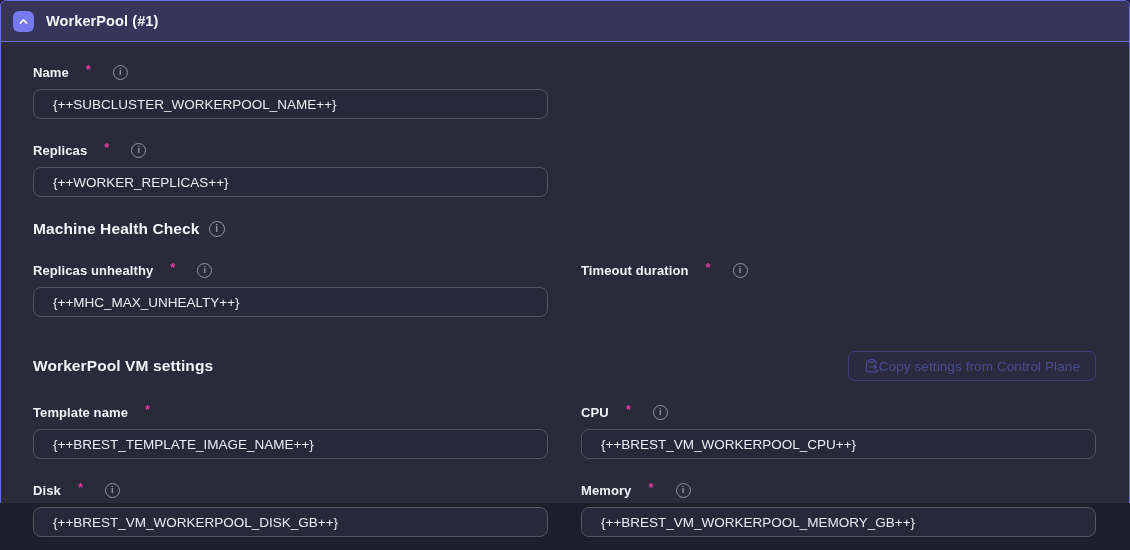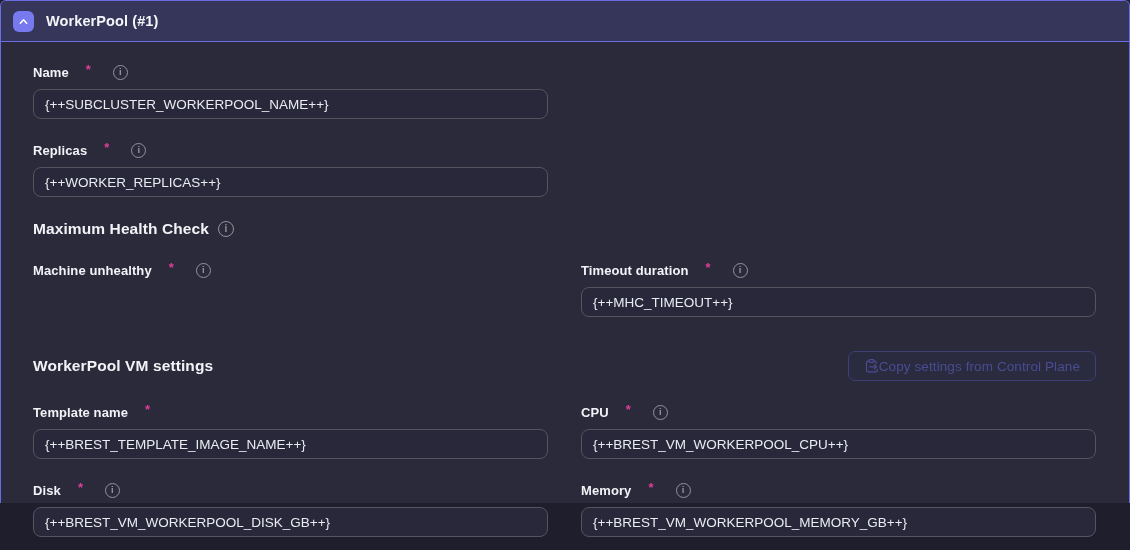--- a/index.html
+++ b/index.html
@@ -70,21 +70,21 @@
     flex: 0 0 auto;
   }
   .text-input {
     width: 100%; height: 30px;
     background: #28283a;
     border: 1px solid #55555f;
     border-radius: 8px;
     color: #e9ecf1;
     font-size: 13.5px;
     font-family: "Liberation Sans", sans-serif;
-    padding: 0 11px;
+    padding: 0 19px;
     outline: none;
   }
   .section-heading-row {
     display: flex; align-items: center; gap: 3px;
     margin: 0 0 24px 0;
   }
   .section-heading {
     color: #f2f3f7; font-size: 15.5px; font-weight: bold;
     letter-spacing: 0.1px;
   }
@@ -145,39 +145,39 @@
           <span class="field-label">Replicas</span>
           <span class="req">*</span>
           <span class="info-icon">i</span>
         </div>
         <input class="text-input" type="text" value="{++WORKER_REPLICAS++}" style="">
       </div>
       <div class="spacer-cell"></div>
     </div>
 
     <div class="section-heading-row">
-      <span class="section-heading">Maximum Health Check</span>
+      <span class="section-heading">Machine Health Check</span>
       <span class="info-icon" style="width:16px;height:16px;font-size:10px">i</span>
     </div>
 
     <div class="grid-row" style="margin-bottom:0">
       <div>
         <div class="field-label-row">
-          <span class="field-label">Machine unhealthy</span>
-          <span class="req">*</span>
-          <span class="info-icon">i</span>
-        </div>
+          <span class="field-label">Replicas unhealthy</span>
+          <span class="req">*</span>
+          <span class="info-icon">i</span>
+        </div>
+        <input class="text-input" type="text" value="{++MHC_MAX_UNHEALTY++}" style="">
       </div>
       <div>
         <div class="field-label-row">
           <span class="field-label">Timeout duration</span>
           <span class="req">*</span>
           <span class="info-icon">i</span>
         </div>
-        <input class="text-input" type="text" value="{++MHC_TIMEOUT++}" style="">
       </div>
     </div>
 
     <div class="vm-options-row">
       <span class="section-heading">WorkerPool VM settings</span>
       <button class="copy-btn">
         <span style="display:flex">
           <svg width="15" height="16" viewBox="0 0 16 17" fill="none" stroke="#494c93" stroke-width="1.3" stroke-linecap="round" stroke-linejoin="round">
             <path d="M10.8 3.2 h1 a1.2 1.2 0 0 1 1.2 1.2 v1.6 M4.9 3.2 h-1 a1.2 1.2 0 0 0 -1.2 1.2 v9.2 a1.2 1.2 0 0 0 1.2 1.2 h8.9 a1.2 1.2 0 0 0 1.2 -1.2 v-1.4"></path>
             <rect x="5.4" y="1.7" width="5" height="3" rx="0.9"></rect>

